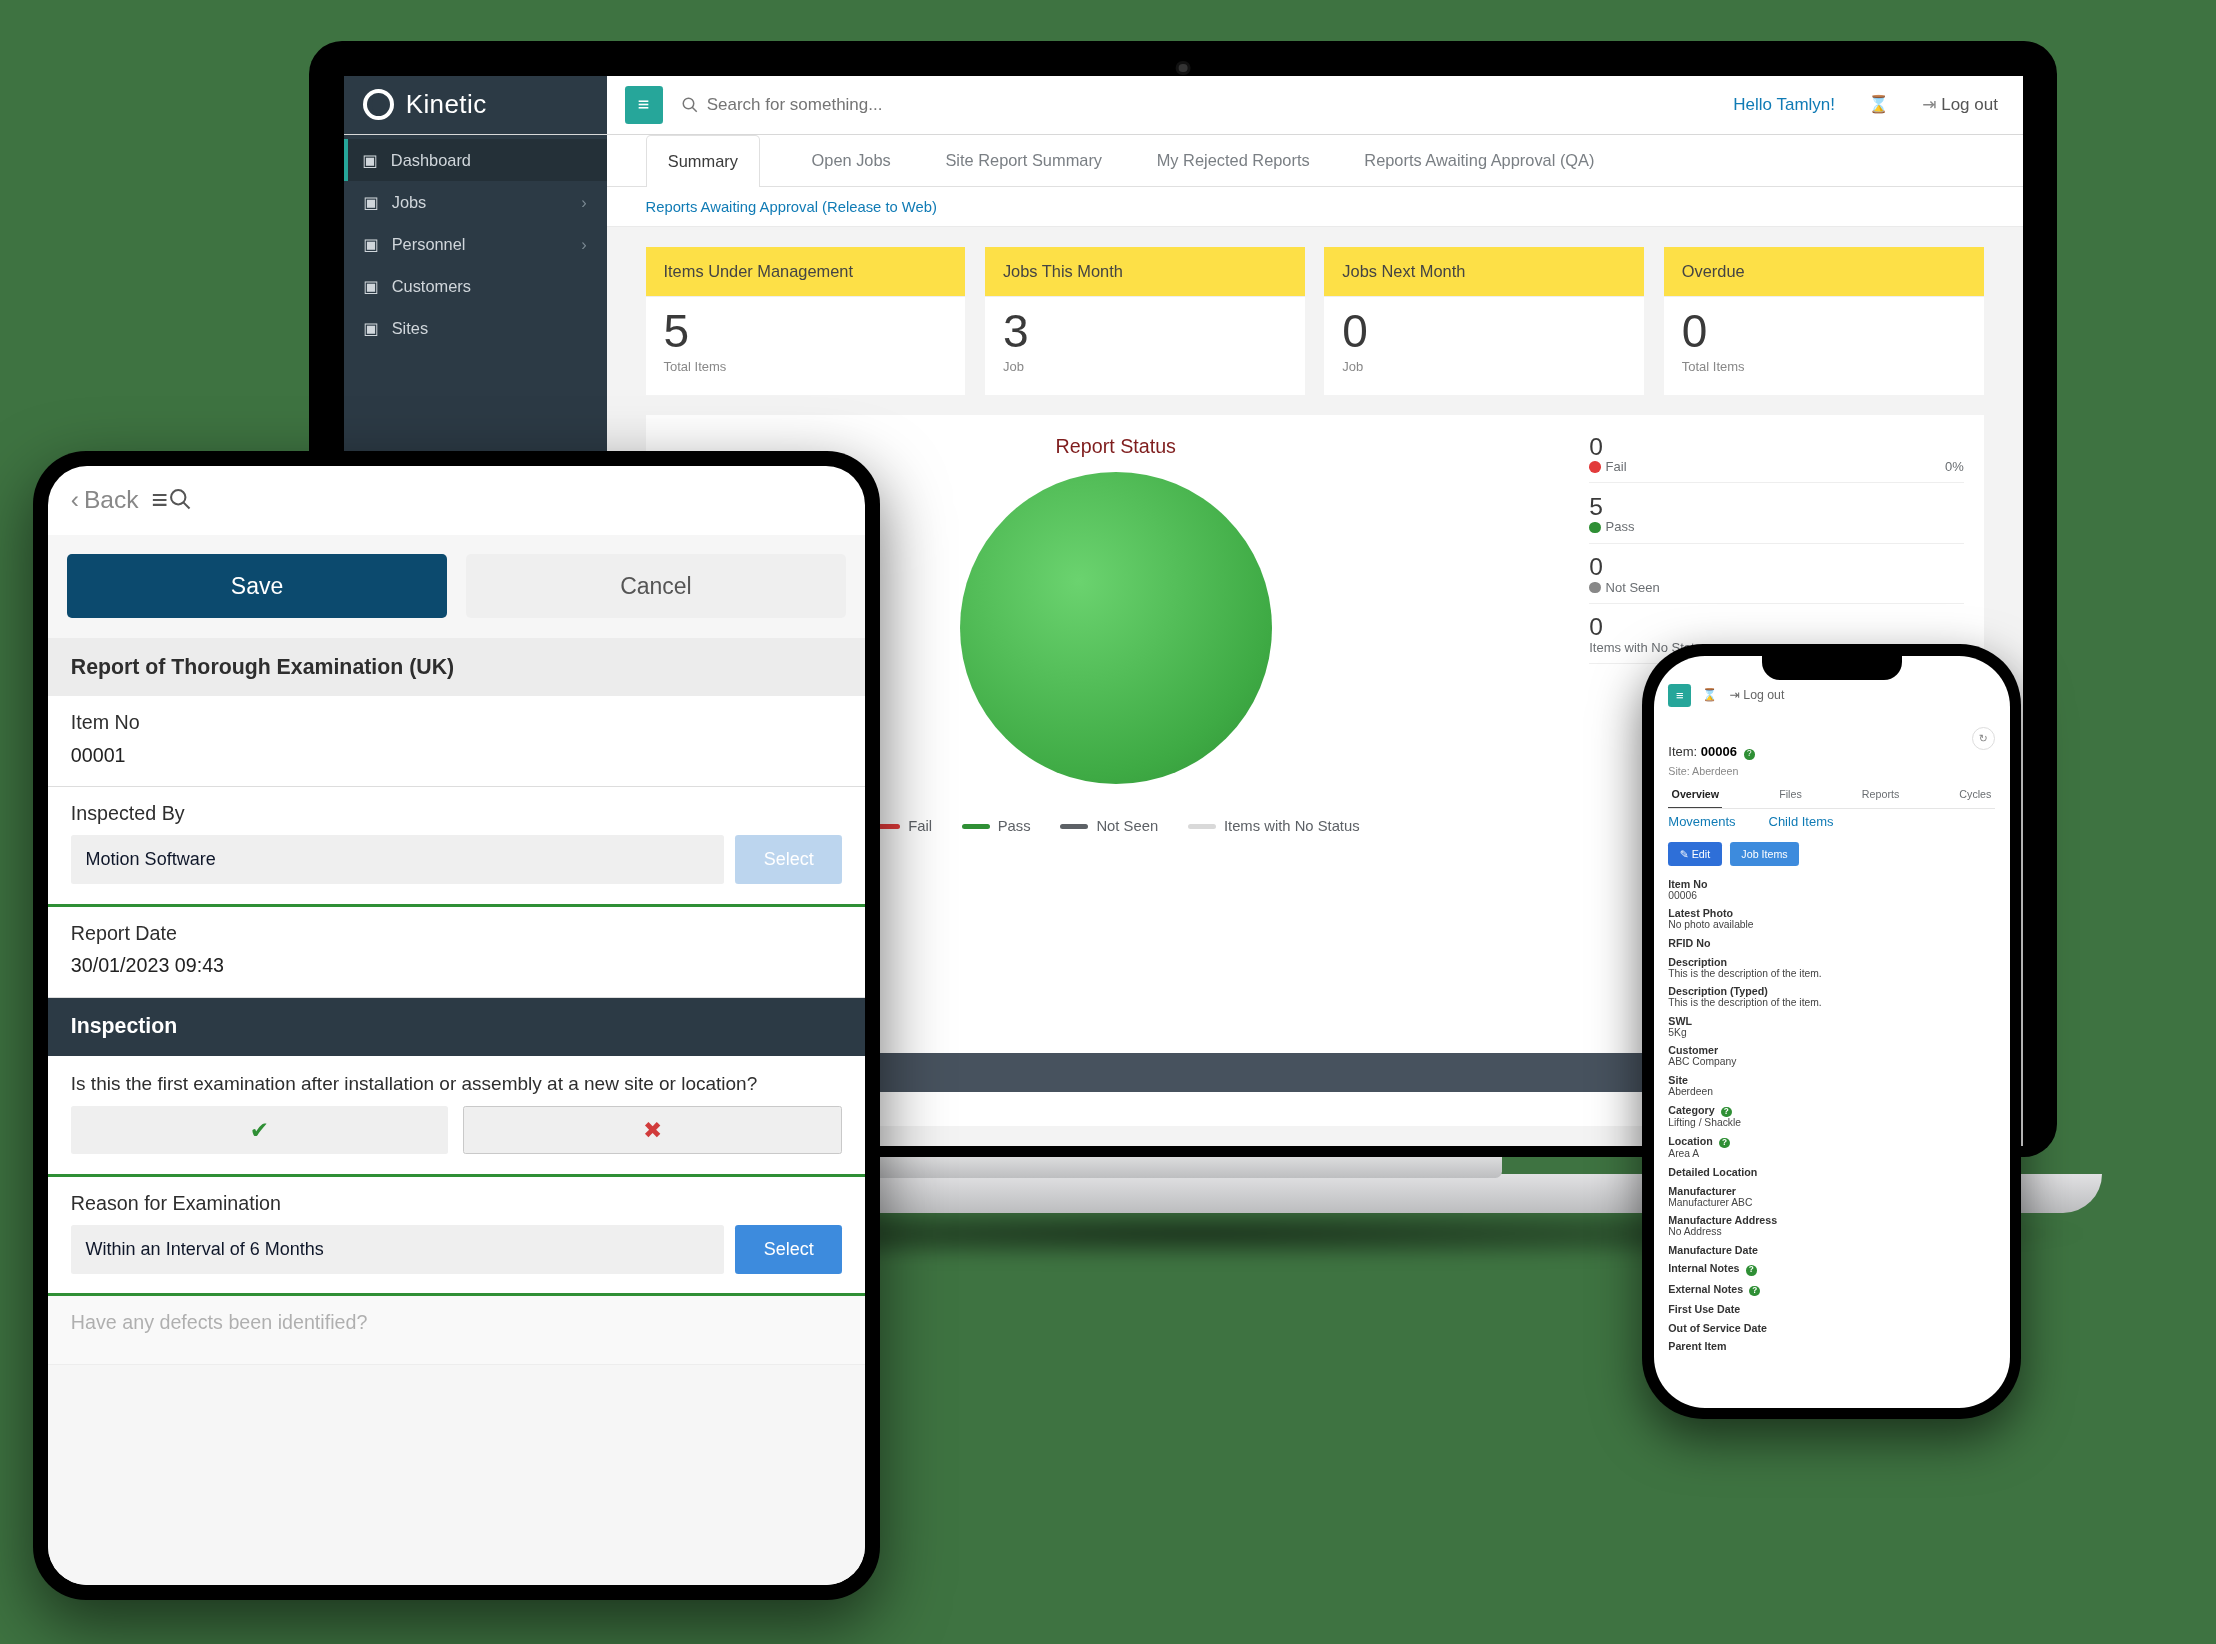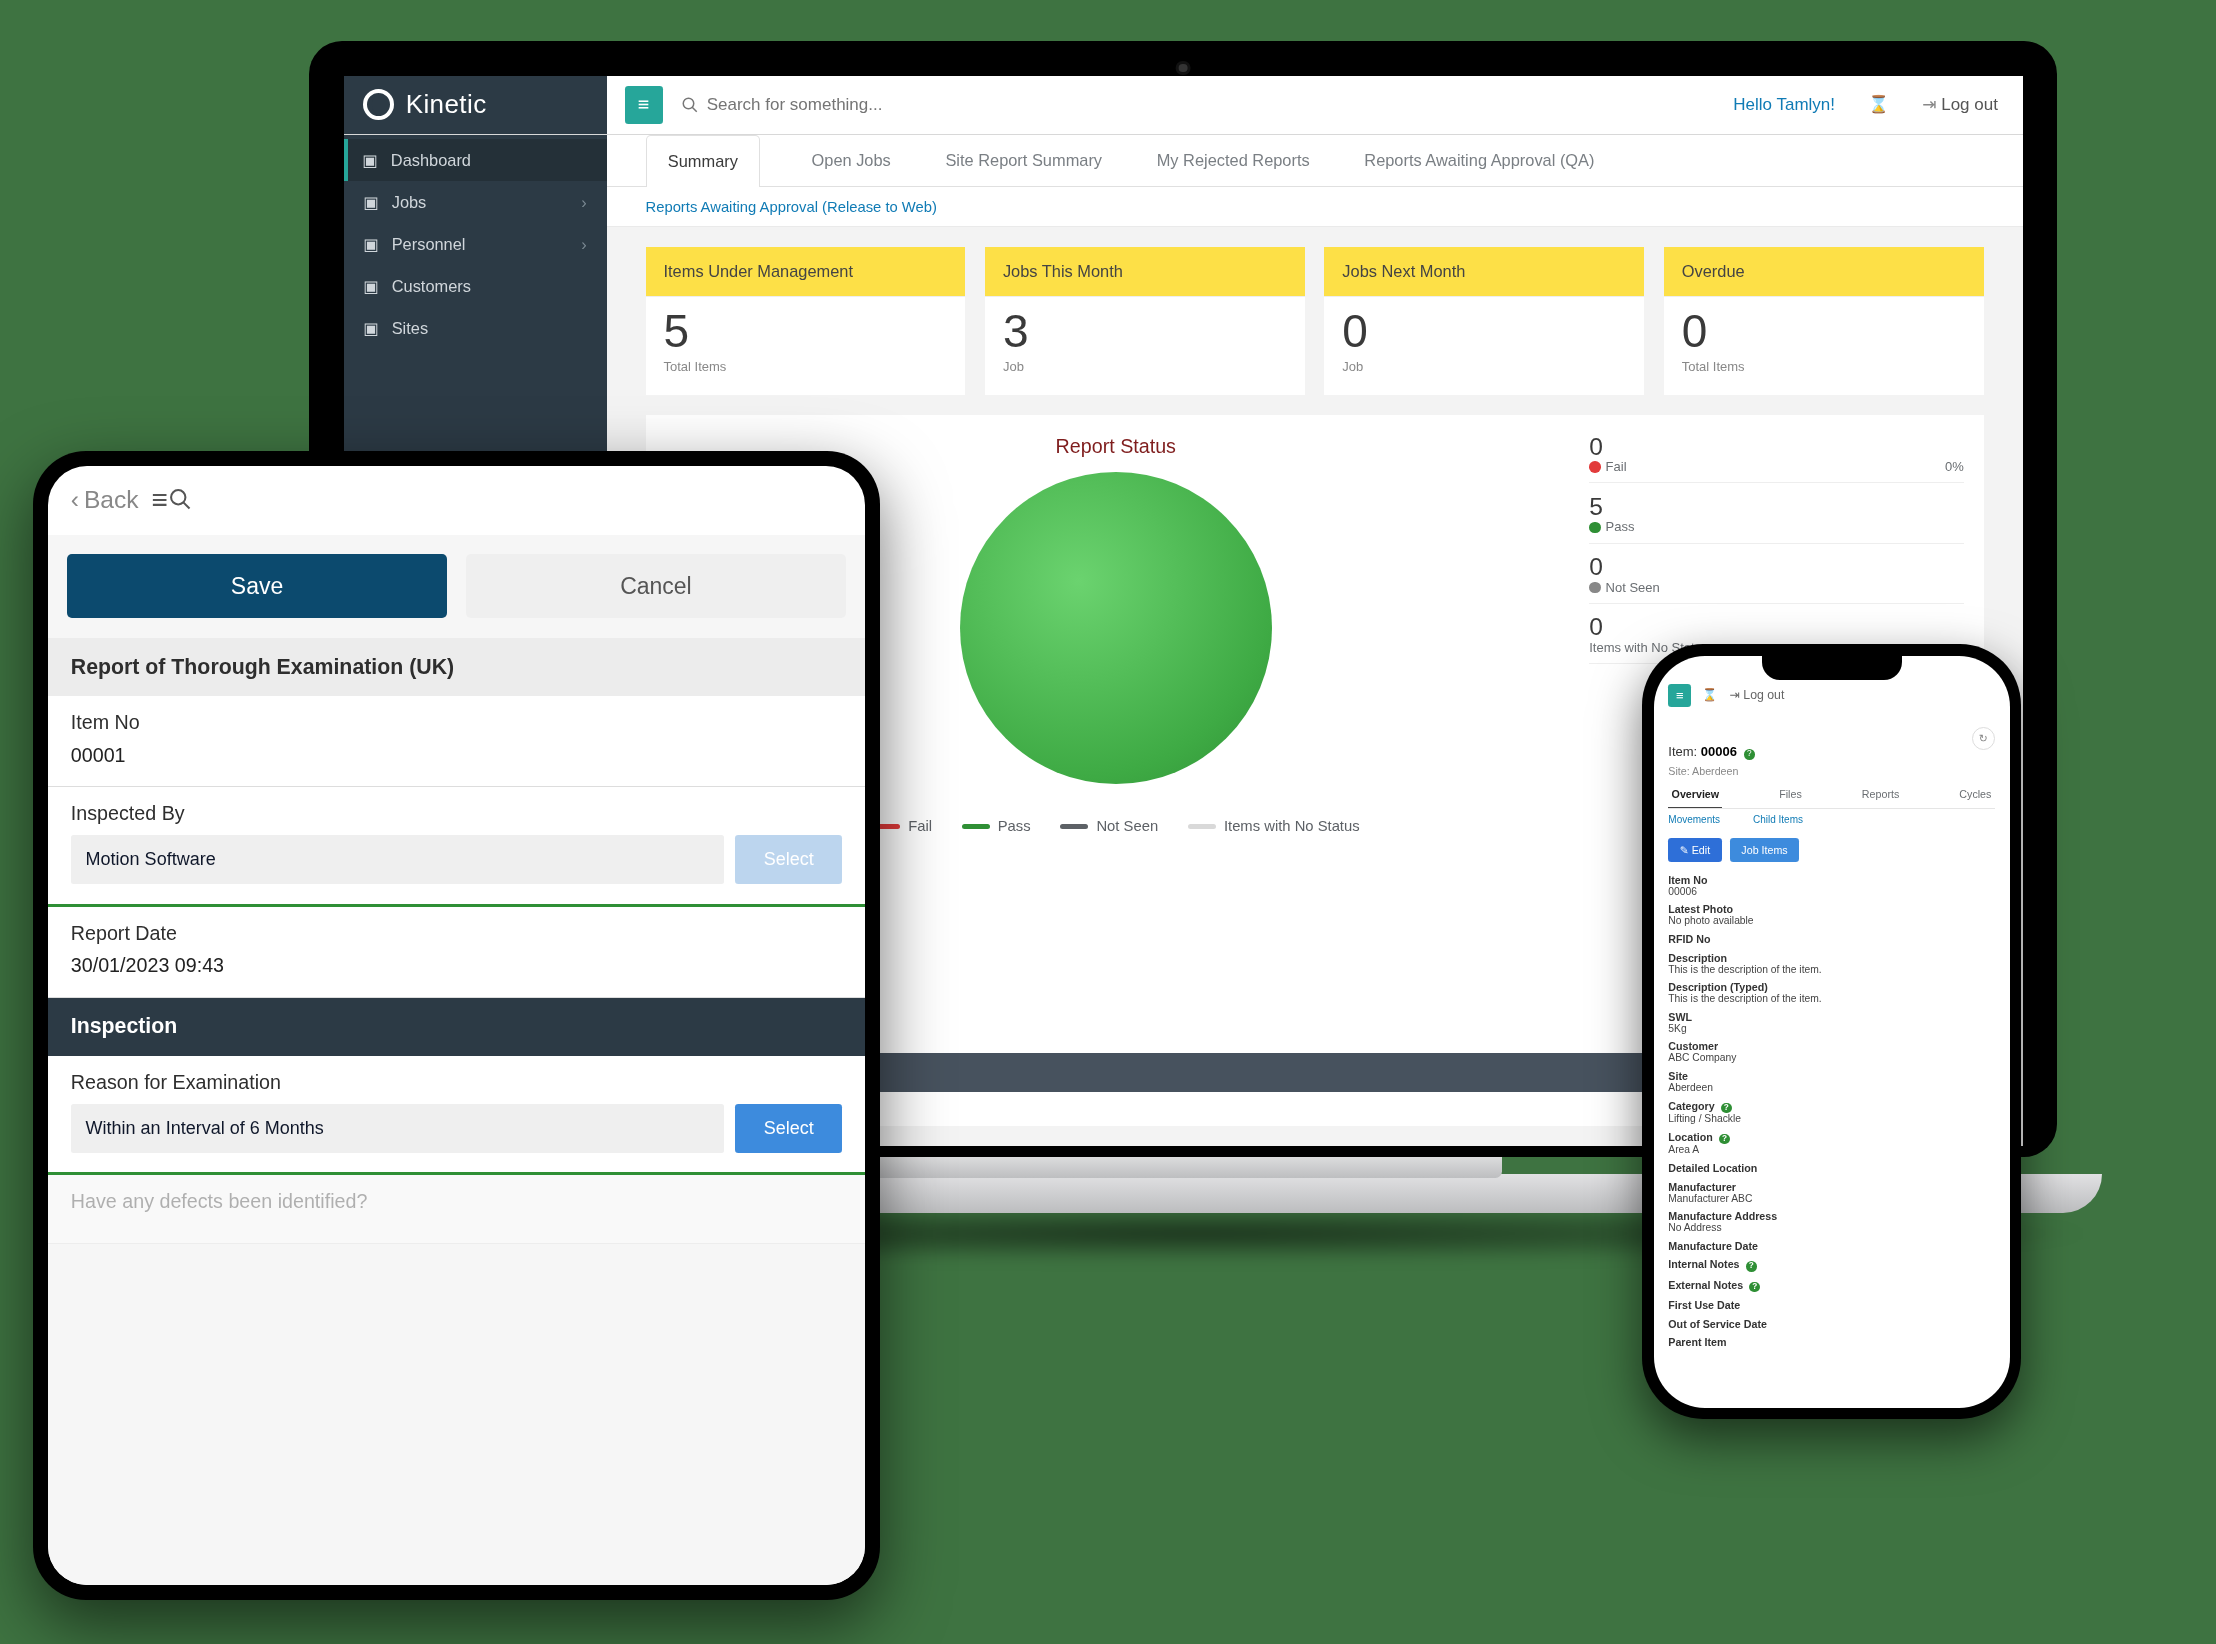--- a/index.html
+++ b/index.html
@@ -258,21 +258,21 @@
     display:flex;align-items:center;justify-content:center;color:#fff;font-size:13px;}
   .p-body { padding:0 14.8px; font-size:10.7px; color:#333; }
   .p-head { display:flex; justify-content:space-between; align-items:center; padding:4.9px 0; }
   .p-head .itm { font-size:13px;margin-top:28px; }
   .p-head .itm b { color:#000; }
   .p-head .ref { width:23px;height:23px;border:0.8px solid #ddd;border-radius:50%;display:flex;align-items:center;justify-content:center;color:#888;}
   .p-sub { color:#888; font-size:10.7px; margin-bottom:4.9px; }
   .p-tabs { display:flex; justify-content:space-between; border-bottom:0.8px solid #e5e5e5; font-size:10.7px; }
   .p-tab { padding:6.6px 3.3px; color:#6a6e72; }
   .p-tab.active { color:#222; border-bottom:1.6px solid #444; font-weight:600; }
-  .p-tabs2 { display:flex; gap:33px; padding:4.9px 0; color:#107bb5; font-size:10px; }
+  .p-tabs2 { display:flex; gap:33px; padding:4.9px 0; color:#107bb5; font-size:13px; }
   .p-btnrow { display:flex; gap:8.2px; padding:8.2px 0; }
   .p-btn { font-size:10.7px; padding:5.7px 11.5px; border-radius:3.3px; }
   .p-btn.edit { background:#2e6fd8; color:#fff; }
   .p-btn.job  { background:#3d8bdd; color:#fff; }
   .pfield { margin:3.3px 0 6.6px; }
   .pfield .l { font-weight:700; font-size:10.7px; }
   .pfield .v { color:#444; font-size:10.3px; }
   .p-q { display:inline-block; width:10.7px;height:10.7px;border-radius:50%;background:#2f8f35;color:#fff;font-size:8.2px;text-align:center;line-height:10.7px;margin-left:3.3px;}
 
   svg.mag { fill:none; stroke-width:2; }
@@ -473,20 +473,31 @@
         </div>
       </div>
 
       <div class="field-block">
         <div class="flabel">Report Date</div>
         <div class="fvalue">30/01/2023 09:43</div>
       </div>
 
       <div class="section-h dark">Inspection</div>
 
+      <div class="field-block green-underline">
+        <div class="flabel" style="font-size:19px;line-height:1.35">Is this the first examination after installation or assembly at a new site or location?</div>
+        <div class="yn-row">
+          <div class="yn">
+              <span class="check">✔</span>
+            </div>
+          <div class="yn no">
+              <span class="cross">✖</span>
+            </div>
+        </div>
+      </div>
 
       <div class="field-block green-underline">
         <div class="flabel">Reason for Examination</div>
         <div class="select-row">
           <div class="inputish">Within an Interval of 6 Months</div>
           <div class="btn-select">Select</div>
         </div>
       </div>
 
       <div class="field-block" style="opacity:.35">

